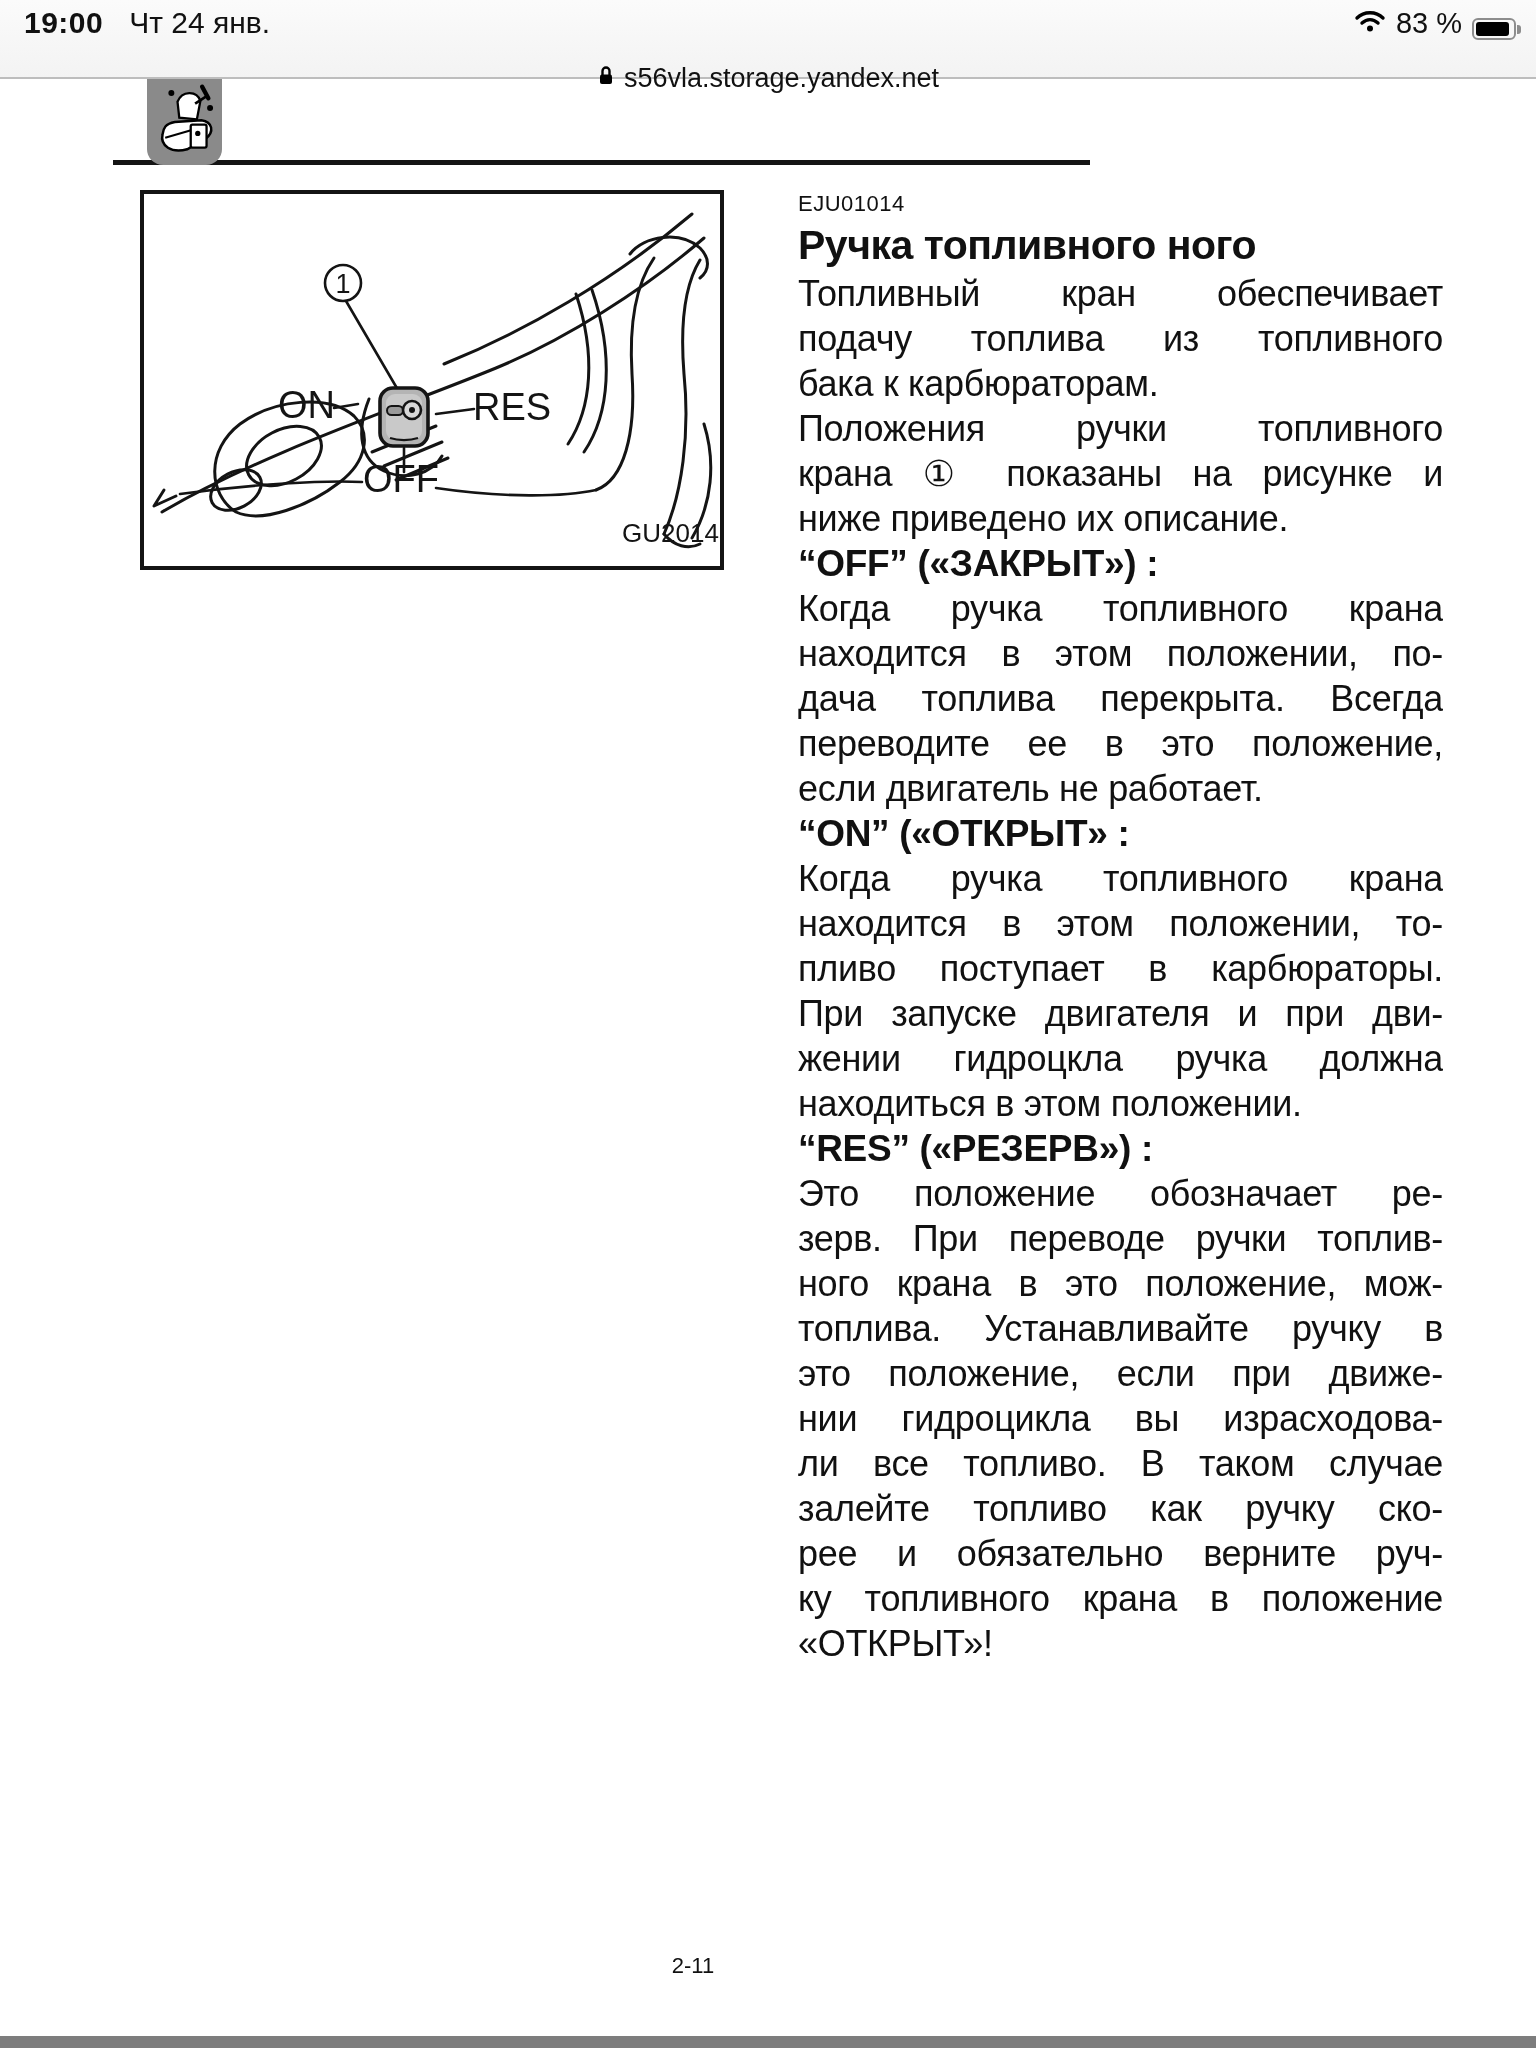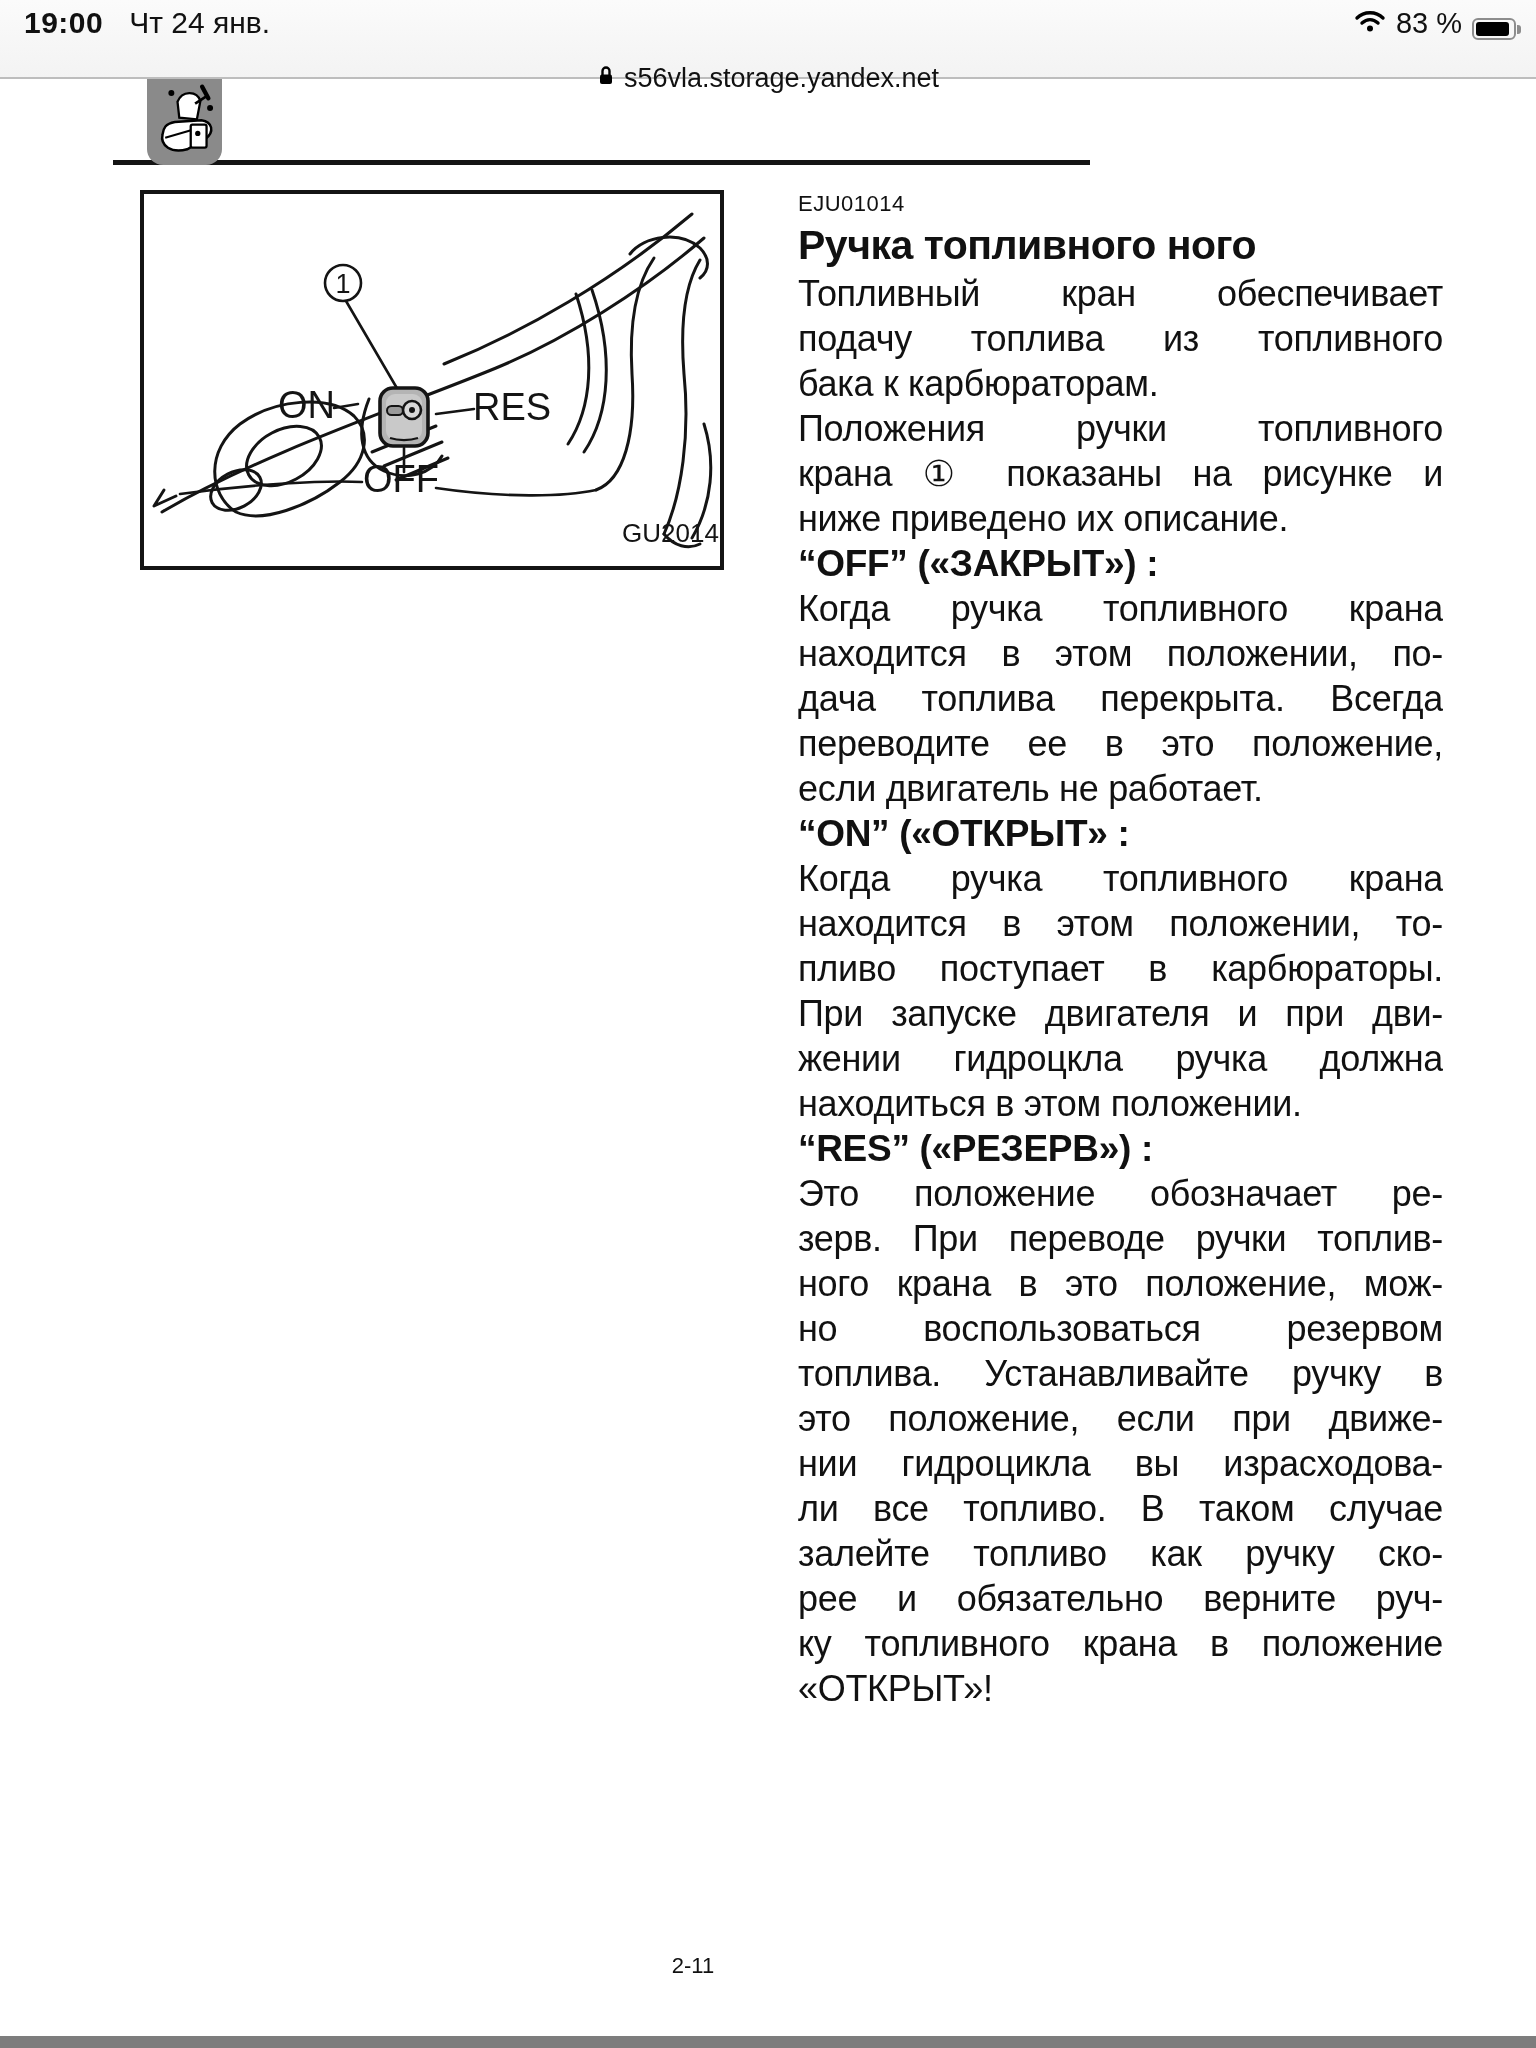--- a/index.html
+++ b/index.html
@@ -181,21 +181,20 @@
           <div class="tline">пливо поступает в карбюраторы.</div>
           <div class="tline">При запуске двигателя и при дви-</div>
           <div class="tline">жении гидроцкла ручка должна</div>
           <div class="tline tlast">находиться в этом положении.</div>
         </div>
         <div class="block heading">“RES” («РЕЗЕРВ») :</div>
         <div class="block body">
           <div class="tline">Это положение обозначает ре-</div>
           <div class="tline">зерв. При переводе ручки топлив-</div>
           <div class="tline">ного крана в это положение, мож-</div>
-          <div class="tline">но воспользоваться резервом</div>
           <div class="tline">топлива. Устанавливайте ручку в</div>
           <div class="tline">это положение, если при движе-</div>
           <div class="tline">нии гидроцикла вы израсходова-</div>
           <div class="tline">ли все топливо. В таком случае</div>
           <div class="tline">залейте топливо как ручку ско-</div>
           <div class="tline">рее и обязательно верните руч-</div>
           <div class="tline">ку топливного крана в положение</div>
           <div class="tline tlast">«ОТКРЫТ»!</div>
         </div>
       </div>

